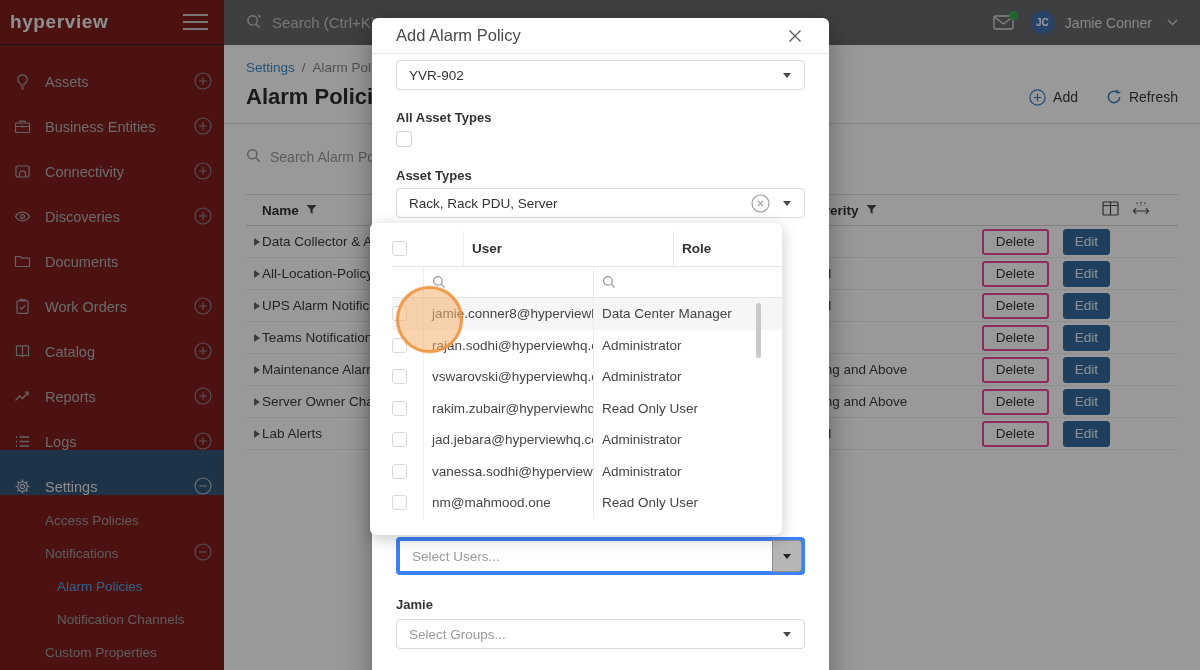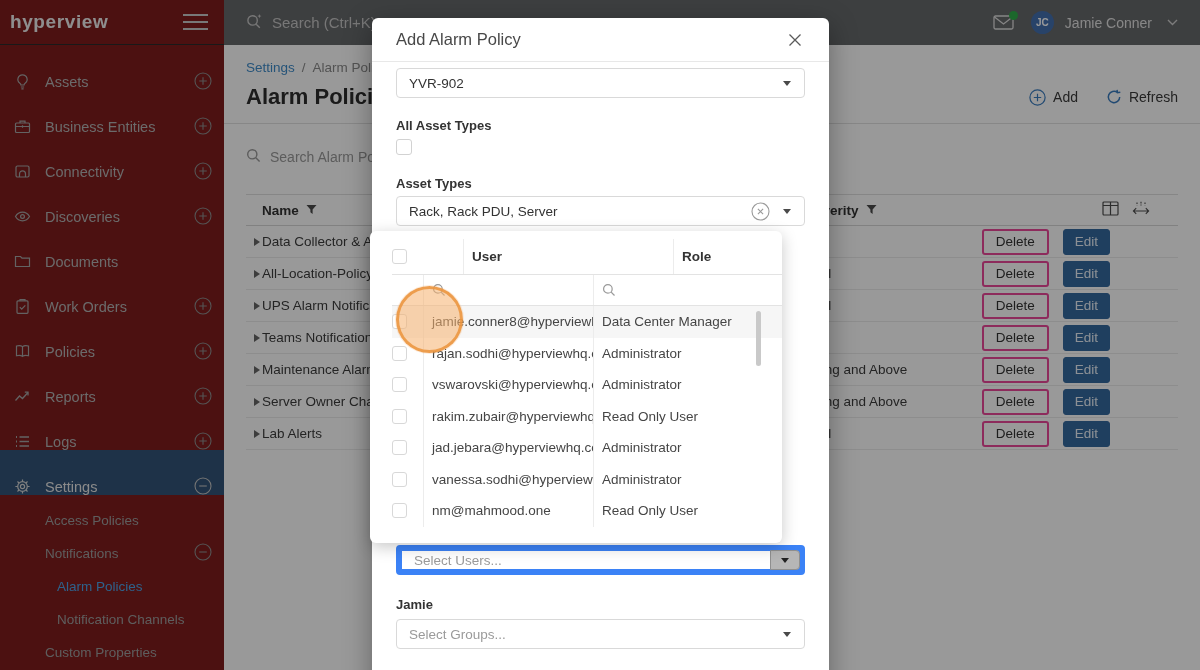--- a/index.html
+++ b/index.html
@@ -66,21 +66,21 @@
   .t-actions { margin-left:auto; display:flex; gap:14px; align-items:center; padding-right:68px; }
   .btn-delete { height:26px; padding:0 12px; background:#fff; border:2px solid #ec4899; border-radius:3px;
                 font-size:13.5px; color:#333; font-family:inherit; cursor:pointer; }
   .btn-edit { height:26px; padding:0 11px; background:#35699e; border:1px solid #35699e; border-radius:3px;
               font-size:13.5px; color:#e9f1f9; font-family:inherit; cursor:pointer; }
 
   
   .overlay { position:absolute; inset:0; background:rgba(0,0,0,0.40); z-index:40; }
   .modal { position:absolute; left:372px; top:18px; width:457px; height:700px; background:#fff;
            border-radius:6px; box-shadow:0 8px 28px rgba(0,0,0,.35); z-index:60; }
-  .modal-head { height:44px; display:flex; align-items:center; padding:0 24px; border-bottom:1px solid #e8e8e8; }
+  .modal-head { height:36px; display:flex; align-items:center; padding:0 24px; border-bottom:1px solid #e8e8e8; }
   .modal-title { font-size:16.5px; color:#484848; }
   .modal-close { margin-left:auto; display:flex; cursor:pointer; padding:3px; }
   .modal-body { padding:0 24px; position:relative; }
 
   .field { height:30px; border:1px solid #d9d9d9; border-radius:4px; display:flex; align-items:center;
            padding:0 12px; font-size:13.5px; color:#333; position:relative; background:#fff; }
   .caret-down { width:0; height:0; border-left:4.5px solid transparent; border-right:4.5px solid transparent;
                 border-top:5.5px solid #4a4a4a; }
   .field .caret-abs { position:absolute; right:13px; top:12px; }
   .loc-field { margin-top:6px; }
@@ -100,21 +100,21 @@
                  white-space:nowrap; overflow:hidden; }
   .up-role-col { flex:1; border-left:1px solid #ececec; padding-left:8px; display:flex; align-items:center;
                  white-space:nowrap; overflow:hidden; }
   .up-head { height:36px; border-bottom:1px solid #e3e3e3; font-size:13.5px; font-weight:700; color:#333;gap:40px; }
   .up-search { height:31px; border-bottom:1px solid #e3e3e3; color:#999; }
   .u-row { height:31.5px; font-size:13.5px; color:#454545; cursor:pointer; }
   .u-row.hl { background:#f6f6f6; }
   .u-check { width:15px; height:15px; border:1px solid #d8d8d8; border-radius:3px; background:#fff; cursor:pointer; }
   .up-scroll { position:absolute; right:21px; top:80px; width:5px; height:55px; background:#c9c9c9; border-radius:3px; cursor:pointer; }
 
-  .users-field { margin-top:319px; height:30px; border:6px solid #3b82f6; border-radius:4px; position:relative;
+  .users-field { margin-top:319px; height:38px; border:4px solid #3b82f6; border-radius:4px; position:relative;
                  display:flex; align-items:center; background:#fff; }
   .users-field input, .groups-field input { border:none; outline:none; flex:1; padding:0 12px; font-size:13.5px;
                  color:#444; font-family:inherit; background:transparent; }
   .users-field input::placeholder, .groups-field input::placeholder { color:#9a9a9a; }
   .users-toggle { position:absolute; right:-1px; top:-1px; bottom:-1px; width:30px; background:#b6b6b6;
                   border:1px solid #8f8f8f; border-radius:0 4px 4px 0; display:flex; align-items:center;
                   justify-content:center; cursor:pointer; }
   .users-toggle .caret-down { border-top-color:#222; }
   .lbl-groups { margin-top:22px; }
   .groups-field { margin-top:7px; height:30px; border:1px solid #d9d9d9; border-radius:4px; position:relative;
@@ -221,21 +221,21 @@
           </svg>
         </span>
       </div>
       <div class="side-item">
         <span class="side-icon">
           <svg width="17" height="17" viewBox="0 0 17 17" fill="none" stroke="currentColor" stroke-width="1.2">
             <path d="M8.5 3.6C7 2.4 4.8 2.3 2.5 3v9.8c2.3-.7 4.5-.6 6 .6 1.5-1.2 3.7-1.3 6-.6V3c-2.3-.7-4.5-.6-6 .6z"></path>
             <path d="M8.5 3.6v9.8"></path>
           </svg>
         </span>
-        <span class="side-label">Policies</span>
+        <span class="side-label">Catalog</span>
         <span class="side-badge">
           <svg width="18" height="18" viewBox="0 0 18 18" fill="none" stroke="currentColor" stroke-width="1.1">
             <circle cx="9" cy="9" r="8"></circle>
             <path d="M9 5.2v7.6M5.2 9h7.6"></path>
           </svg>
         </span>
       </div>
       <div class="side-item">
         <span class="side-icon">
           <svg width="17" height="17" viewBox="0 0 17 17" fill="none" stroke="currentColor" stroke-width="1.3">

